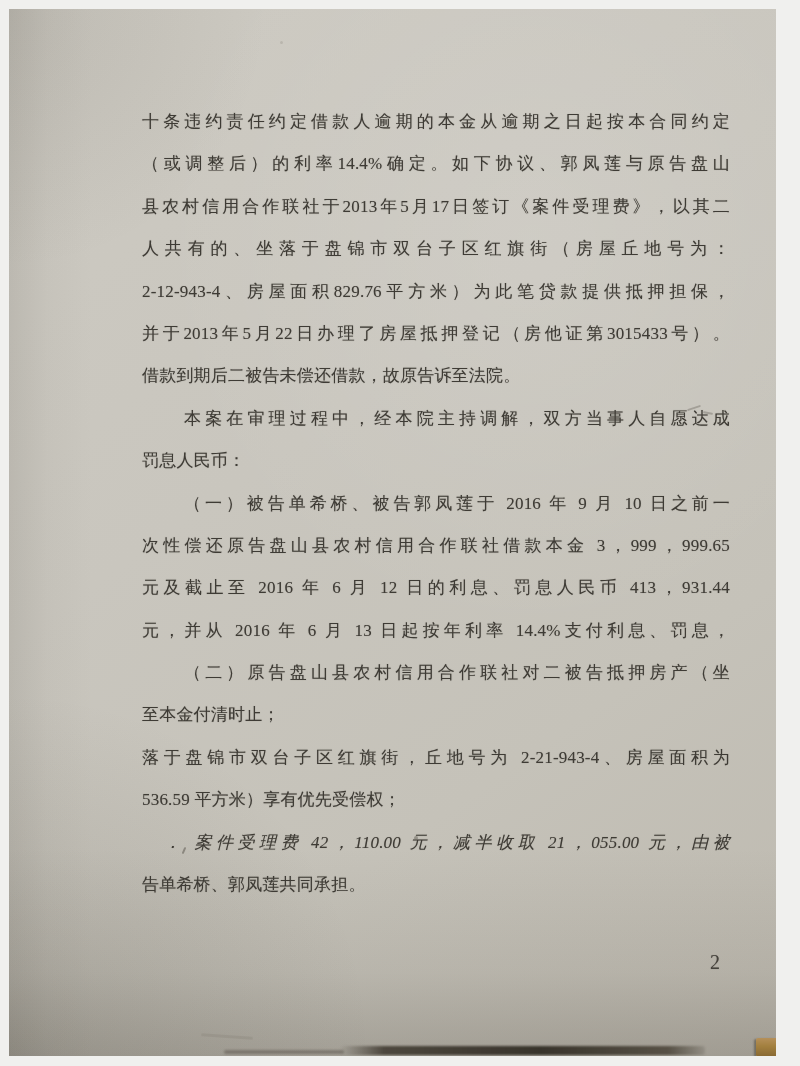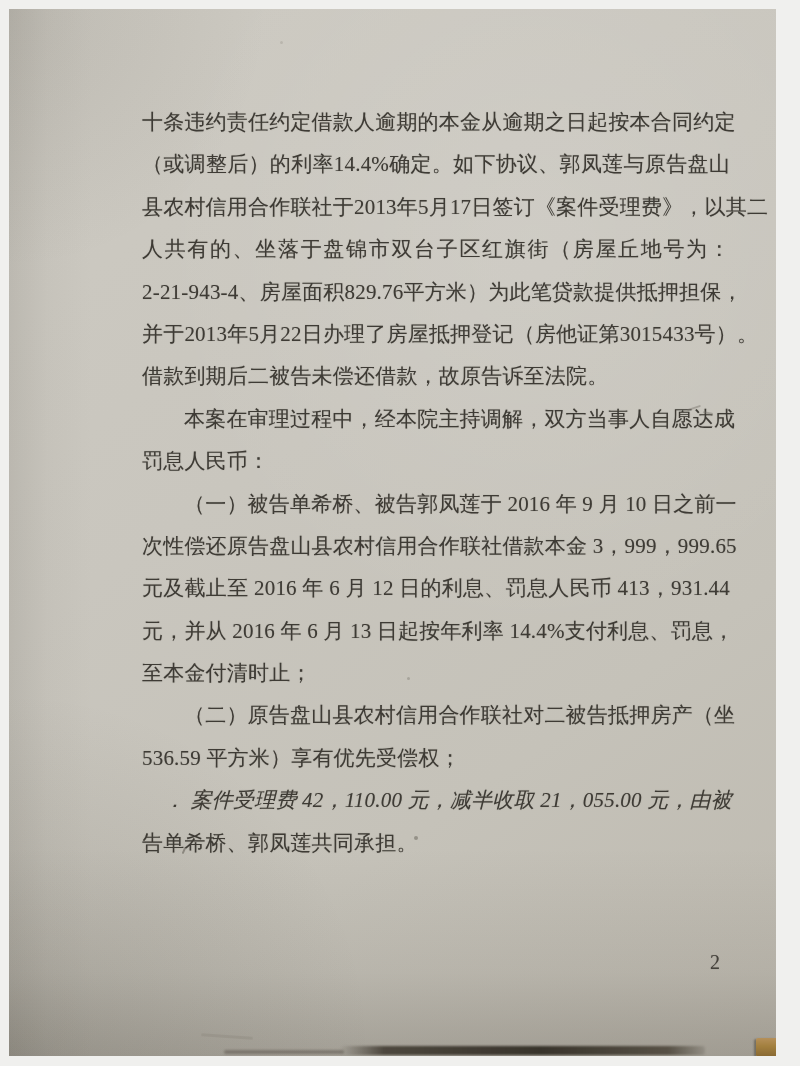--- a/index.html
+++ b/index.html
@@ -24,21 +24,21 @@
       linear-gradient(145deg, #cdcac2 0%, #c9c6be 40%, #c5c2b9 70%, #bdb9af 100%);
     overflow: hidden;
   }
   .textblock {
     position: absolute; left: 133px; top: 92px; width: 588px;
     color: #3e3b35;
     text-shadow: 0 0 1px rgba(62,59,53,0.35);
   }
   .ln {
     height: 42.4px; line-height: 42.4px;
-    font-size: 21px;
+    font-size: 17px;
     white-space: nowrap;
     text-align: justify;
     text-align-last: left;
     letter-spacing: 0.2px;
   }
   .j { text-align-last: justify; }
   .i2 { padding-left: 42px; }
   .i1 { padding-left: 22px; font-style: italic; }
   .pagenum {
     position: absolute; left: 701px; top: 942px;
@@ -80,31 +80,32 @@
 <body>
 
 <div class="stage">
   <div class="photo">
 
     <div class="textblock">
       <div class="ln j">十条违约责任约定借款人逾期的本金从逾期之日起按本合同约定</div>
       <div class="ln j">（或调整后）的利率14.4%确定。如下协议、郭凤莲与原告盘山</div>
       <div class="ln j">县农村信用合作联社于2013年5月17日签订《案件受理费》，以其二</div>
       <div class="ln j">人共有的、坐落于盘锦市双台子区红旗街（房屋丘地号为：</div>
-      <div class="ln j">2-21-943-4、房屋面积829.76平方米）为此笔贷款提供抵押担保，</div>
+      <div class="ln j">2-12-943-4、房屋面积829.76平方米）为此笔贷款提供抵押担保，</div>
       <div class="ln j">并于2013年5月22日办理了房屋抵押登记（房他证第3015433号）。</div>
       <div class="ln">借款到期后二被告未偿还借款，故原告诉至法院。</div>
       <div class="ln j i2">本案在审理过程中，经本院主持调解，双方当事人自愿达成</div>
       <div class="ln">罚息人民币：</div>
       <div class="ln j i2">（一）被告单希桥、被告郭凤莲于 2016 年 9 月 10 日之前一</div>
       <div class="ln j">次性偿还原告盘山县农村信用合作联社借款本金 3，999，999.65</div>
       <div class="ln j">元及截止至 2016 年 6 月 12 日的利息、罚息人民币 413，931.44</div>
       <div class="ln j">元，并从 2016 年 6 月 13 日起按年利率 14.4%支付利息、罚息，</div>
+      <div class="ln j i2">（二）原告盘山县农村信用合作联社对二被告抵押房产（坐</div>
       <div class="ln">至本金付清时止；</div>
-      <div class="ln j i2">（二）原告盘山县农村信用合作联社对二被告抵押房产（坐</div>
+      <div class="ln j">落于盘锦市双台子区红旗街，丘地号为 2-21-943-4、房屋面积为</div>
       <div class="ln">536.59 平方米）享有优先受偿权；</div>
       <div class="ln j i1">． 案件受理费 42，110.00 元，减半收取 21，055.00 元，由被</div>
       <div class="ln">告单希桥、郭凤莲共同承担。</div>
     </div>
 
     <div class="pagenum">2</div>
 
     <div class="scribble">
         <i></i>
         <i></i>

